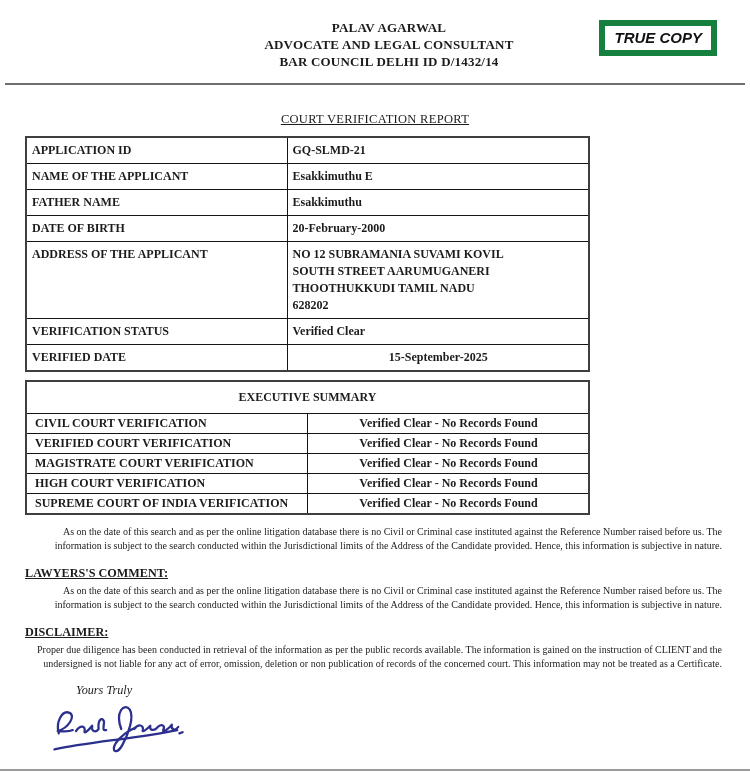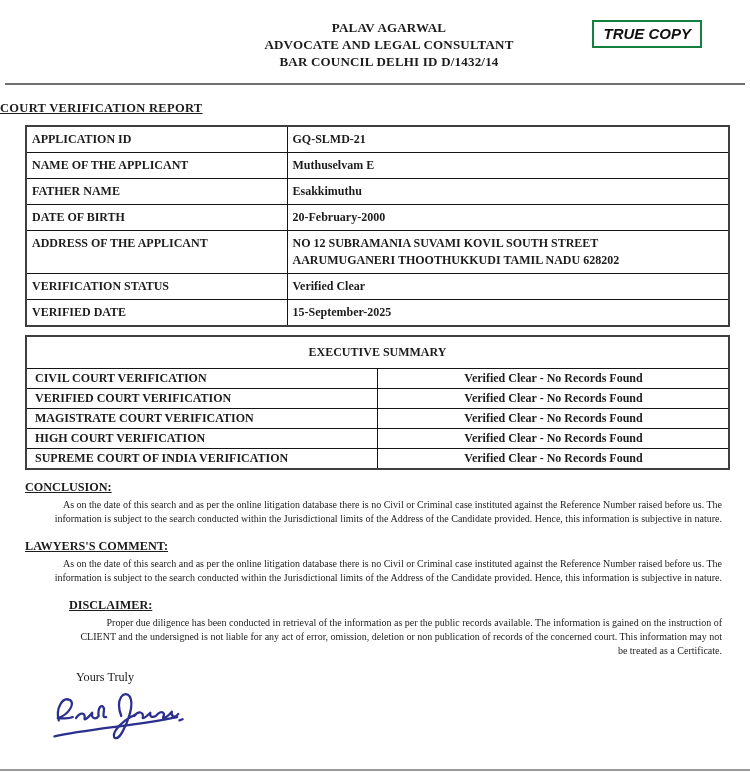--- a/index.html
+++ b/index.html
@@ -9,51 +9,51 @@
     font-family: "Liberation Serif", "DejaVu Serif", serif;
     color: #1c1c1c;
     position: relative;
     overflow: hidden;
   }
   .page { width: 750px; height: 773px; position: relative; padding-top: 19px; }
 
   
   .letterhead { text-align: center; line-height: 17px; font-weight: bold; font-size: 13px; letter-spacing: .2px; margin-left: 28px; }
   .stamp {
-    position: absolute; top: 20px; right: 48px;
-    border: 2px solid #15803d; padding: 3px 9px 4px 9px;
+    position: absolute; top: 20px; right: 33px;
+    border: 6px solid #15803d; padding: 3px 9px 4px 9px;
     font-family: "Liberation Sans", sans-serif;
     font-style: italic; font-weight: bold; font-size: 15px; color: #111;
     background: #fff;
   }
   .head-rule { border: none; border-top: 2px solid #6e6e6e; margin: 13px 5px 0 5px; }
 
-  .report-title { text-align: left; font-weight: bold; font-size: 12.5px; margin-top: 16px; text-decoration: underline; letter-spacing: .3px; }
+  .report-title { text-align: center; font-weight: normal; font-size: 12.5px; margin-top: 27px; text-decoration: underline; letter-spacing: .3px; }
 
   
   table { border-collapse: collapse; table-layout: fixed; }
-  .doc-table { width: 705px; margin: 9px 0 0 25px; border: 2px solid #3f3f3f; }
+  .doc-table { width: 565px; margin: 9px 0 0 25px; border: 2px solid #3f3f3f; }
   .doc-table td, .doc-table th { border: 1px solid #141414; font-size: 12px; font-weight: bold; }
   .applicant-table td { padding: 4px 4px 4px 5px; vertical-align: middle; }
   .applicant-table .col-label { width: 261px; }
   .applicant-table td.value { line-height: 17px; margin-top: 36px; }
   .summary-table { margin-top: 8px; }
   .summary-table th { text-align: center; padding: 8px 4px; font-size: 12px; }
   .summary-table td { padding: 2px 4px 2px 5px; }
   .summary-table .col-label { width: 268px; padding-left: 8px; }
   .summary-table td.value { text-align: center; }
 
   
   .sections { padding: 0 28px 0 25px; }
   .section { margin-top: 10px; }
   .section-heading { font-weight: bold; font-size: 12.2px; text-decoration: underline; margin-bottom: 3px; }
   .section-body { font-size: 10px; line-height: 14px; text-align: right; }
 
   
-  .salutation { margin: 12px 0 0 76px; font-size: 12.2px; }
+  .salutation { margin: 12px 0 0 76px; font-size: 12.2px; font-style: italic; }
   .signature-wrap { margin: 3px 0 0 48px; width: 140px; height: 56px; }
 
   .page-bottom-rule { position: absolute; left: 0; bottom: 2px; width: 750px; border-top: 2px solid #9a9a9a; }
 </style>
 </head>
 <body>
 
 <div class="page">
 
   <div class="letterhead">
@@ -67,41 +67,41 @@
   <div class="report-title">COURT VERIFICATION REPORT</div>
 
   <table class="doc-table applicant-table">
     <tbody>
         <tr>
       <td class="col-label">APPLICATION ID</td>
       <td class="value">GQ-SLMD-21</td>
     </tr>
     <tr>
       <td class="col-label">NAME OF THE APPLICANT</td>
-      <td class="value">Muthuselvam E</td>
+      <td class="value">Esakkimuthu E</td>
     </tr>
     <tr>
       <td class="col-label">FATHER NAME</td>
       <td class="value">Esakkimuthu</td>
     </tr>
     <tr>
       <td class="col-label">DATE OF BIRTH</td>
       <td class="value">20-February-2000</td>
     </tr>
     <tr>
       <td class="col-label" style="vertical-align: top; padding-top: 5px;">ADDRESS OF THE APPLICANT</td>
       <td class="value" style="padding-right: 80px;">NO 12 SUBRAMANIA SUVAMI KOVIL SOUTH STREET AARUMUGANERI THOOTHUKKUDI TAMIL NADU 628202</td>
     </tr>
     <tr>
       <td class="col-label">VERIFICATION STATUS</td>
       <td class="value">Verified Clear</td>
     </tr>
     <tr>
       <td class="col-label">VERIFIED DATE</td>
-      <td class="value" style="vertical-align: top;">15-September-2025</td>
+      <td class="value" style="vertical-align: top; text-align: center;">15-September-2025</td>
     </tr>
   </tbody>
     </table>
 
   <table class="doc-table summary-table">
     <tbody>
         <tr>
       <th colspan="2">EXECUTIVE SUMMARY</th>
     </tr>
     <tr>
@@ -122,28 +122,27 @@
     </tr>
     <tr>
       <td class="col-label">SUPREME COURT OF INDIA VERIFICATION</td>
       <td class="value">Verified Clear - No Records Found</td>
     </tr>
   </tbody>
     </table>
 
   <div class="sections">
     <div class="section">
-      <div class="section-heading">CONCLUSION:</div>
       <div class="section-body">As on the date of this search and as per the online litigation database there is no Civil or Criminal case instituted against the Reference Number raised before us. The information is subject to the search conducted within the Jurisdictional limits of the Address of the Candidate provided. Hence, this information is subjective in nature.</div>
     </div>
     <div class="section" style="margin-top: 13px;">
       <div class="section-heading">LAWYERS'S COMMENT:</div>
       <div class="section-body">As on the date of this search and as per the online litigation database there is no Civil or Criminal case instituted against the Reference Number raised before us. The information is subject to the search conducted within the Jurisdictional limits of the Address of the Candidate provided. Hence, this information is subjective in nature.</div>
     </div>
-    <div class="section" style="margin-top: 13px; margin-left: 44px;">
+    <div class="section" style="margin-top: 13px;">
       <div class="section-heading">DISCLAIMER:</div>
       <div class="section-body">Proper due diligence has been conducted in retrieval of the information as per the public records available. The information is gained on the instruction of CLIENT and the undersigned is not liable for any act of error, omission, deletion or non publication of records of the concerned court. This information may not be treated as a Certificate.</div>
     </div>
   </div>
 
   <div class="salutation">Yours Truly</div>
 
   <div class="signature-wrap">
     <svg width="140" height="56" viewBox="0 0 130 52">
       <g fill="none" stroke="var(--ink, #2b2f8e)" stroke-width="2.1" stroke-linecap="round" stroke-linejoin="round">

